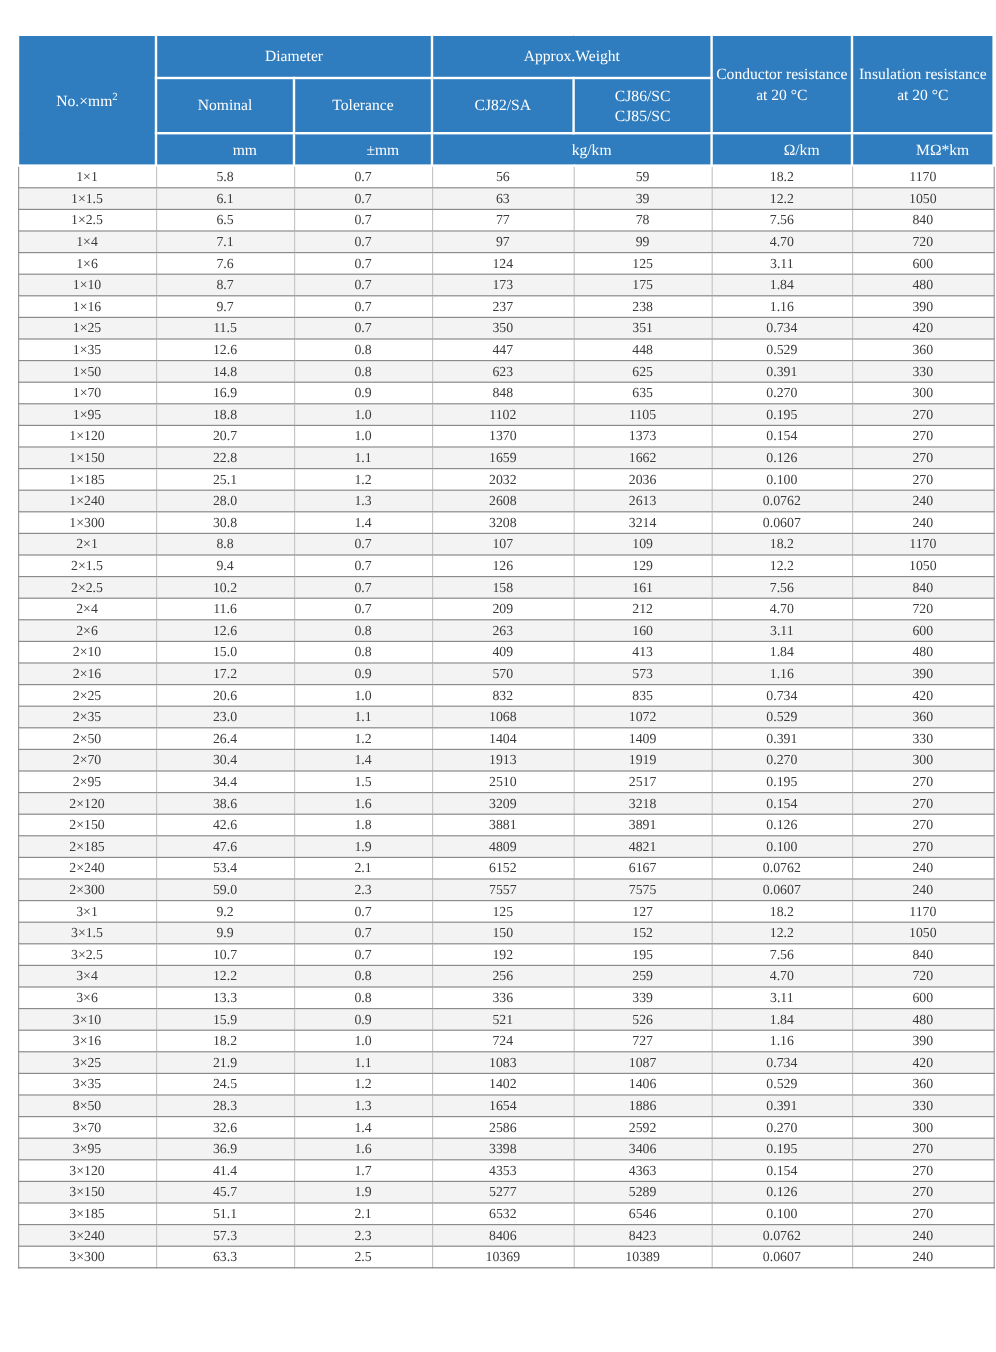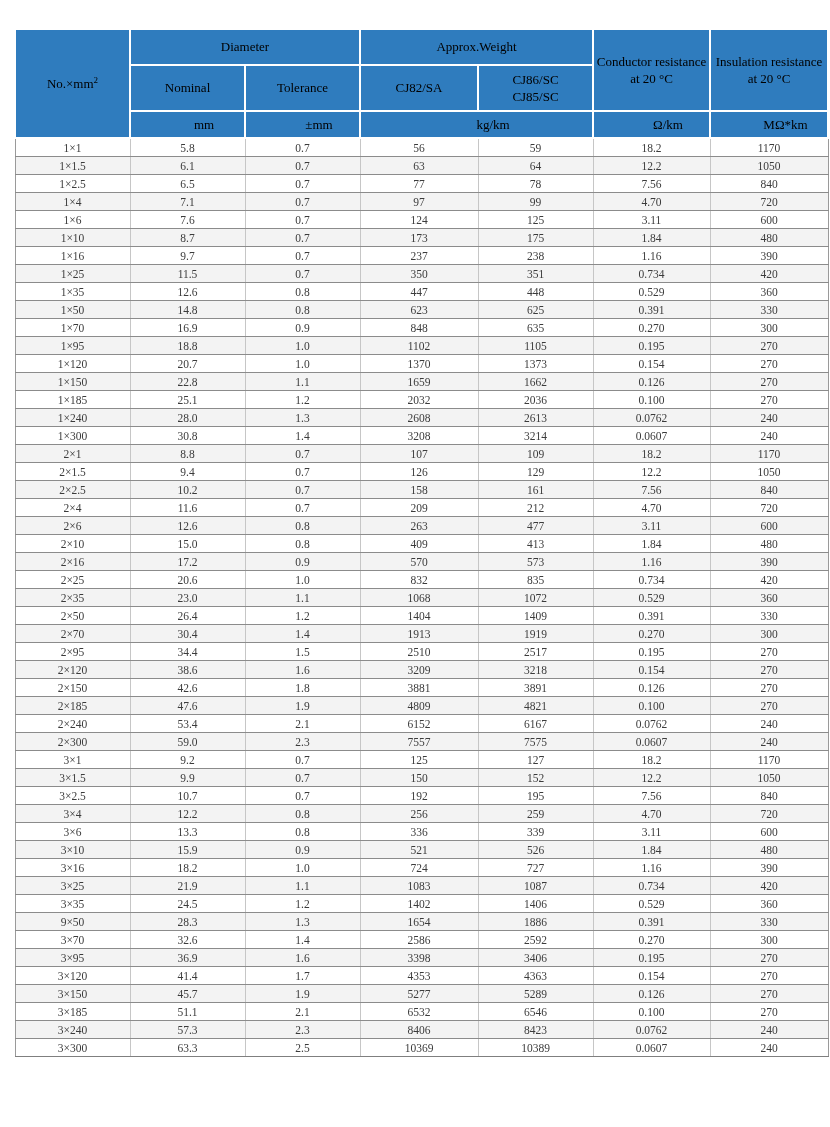--- a/index.html
+++ b/index.html
@@ -12,21 +12,21 @@
   .page{position:relative;width:830px;height:1127px;overflow:hidden;}
   table.spec{
     position:absolute;left:14px;top:28px;
     width:813px;
     border-collapse:collapse;
     table-layout:fixed;
   }
   
   thead th{
     background:#2f7cbe;
-    color:#000000;
+    color:#ffffff;
     font-weight:normal;
     font-size:13px;
     line-height:1.32;
     text-align:center;
     vertical-align:middle;
     border:2px solid #ffffff;
     padding:0 2px;
   }
   thead tr.h1 th{height:34px;}
   thead tr.h2 th{height:44px;}
@@ -95,21 +95,21 @@
           <td>56</td>
           <td>59</td>
           <td>18.2</td>
           <td>1170</td>
         </tr>
         <tr class="alt">
           <td>1×1.5</td>
           <td>6.1</td>
           <td>0.7</td>
           <td>63</td>
-          <td>64</td>
+          <td>39</td>
           <td>12.2</td>
           <td>1050</td>
         </tr>
         <tr>
           <td>1×2.5</td>
           <td>6.5</td>
           <td>0.7</td>
           <td>77</td>
           <td>78</td>
           <td>7.56</td>
@@ -275,21 +275,21 @@
           <td>209</td>
           <td>212</td>
           <td>4.70</td>
           <td>720</td>
         </tr>
         <tr class="alt">
           <td>2×6</td>
           <td>12.6</td>
           <td>0.8</td>
           <td>263</td>
-          <td>477</td>
+          <td>160</td>
           <td>3.11</td>
           <td>600</td>
         </tr>
         <tr>
           <td>2×10</td>
           <td>15.0</td>
           <td>0.8</td>
           <td>409</td>
           <td>413</td>
           <td>1.84</td>
@@ -469,21 +469,21 @@
         <tr>
           <td>3×35</td>
           <td>24.5</td>
           <td>1.2</td>
           <td>1402</td>
           <td>1406</td>
           <td>0.529</td>
           <td>360</td>
         </tr>
         <tr class="alt">
-          <td>9×50</td>
+          <td>8×50</td>
           <td>28.3</td>
           <td>1.3</td>
           <td>1654</td>
           <td>1886</td>
           <td>0.391</td>
           <td>330</td>
         </tr>
         <tr>
           <td>3×70</td>
           <td>32.6</td>

